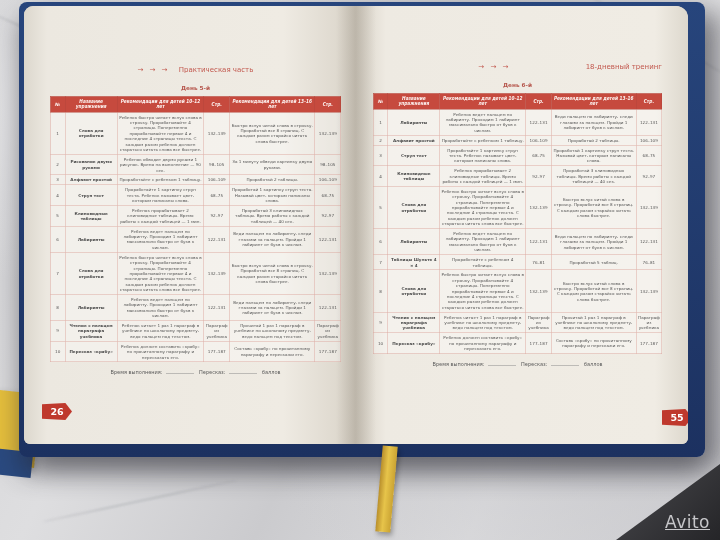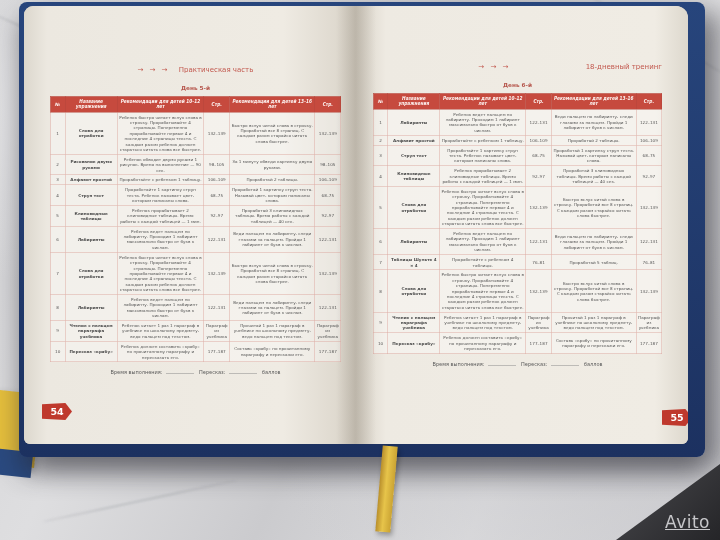--- a/index.html
+++ b/index.html
@@ -194,21 +194,21 @@
                   <td>177–187</td>
                 </tr>
               </tbody>
           </table>
           <div class="tfooter">
             <span>Время выполнения:</span><span class="blank"></span>
             <span>Пересказ:</span><span class="blank"></span>
             <span>баллов</span>
           </div>
         </div>
-        <div class="page-tag tag-54">54</div>
+        <div class="page-tag tag-54">26</div>
       </div>
 
       <div class="page page-right-bg">
         <div class="page-inner pad-right">
           <div class="running-head head-right">
             <span class="arrows">→ → →</span>
             <span>18-дневный тренинг</span>
           </div>
           <div class="day">День 6-й</div>
           <table>

